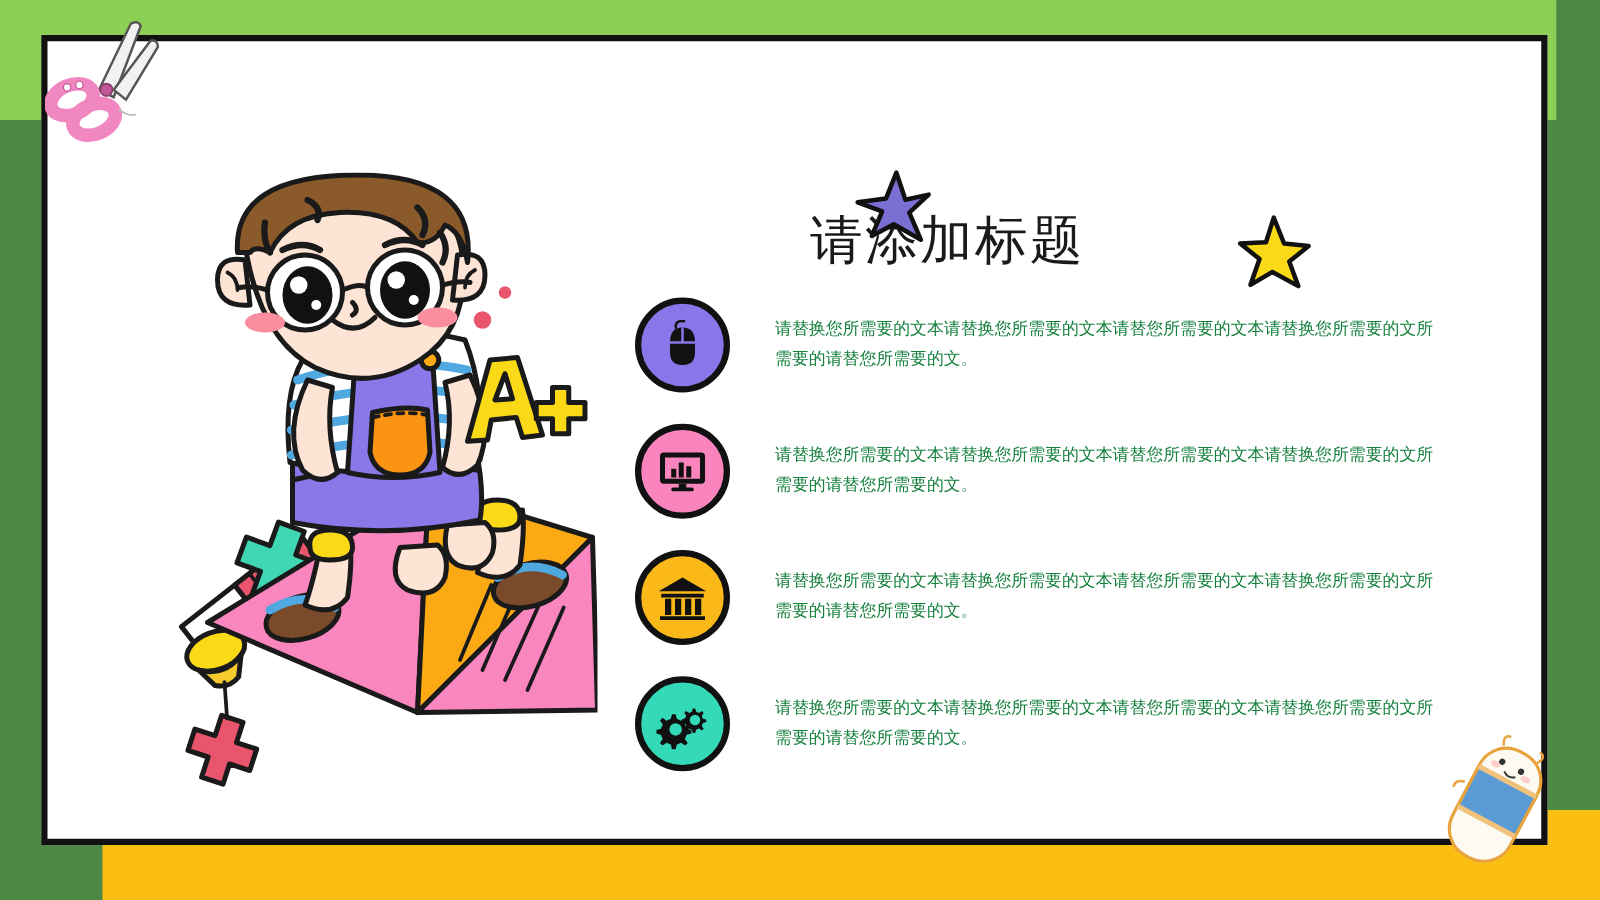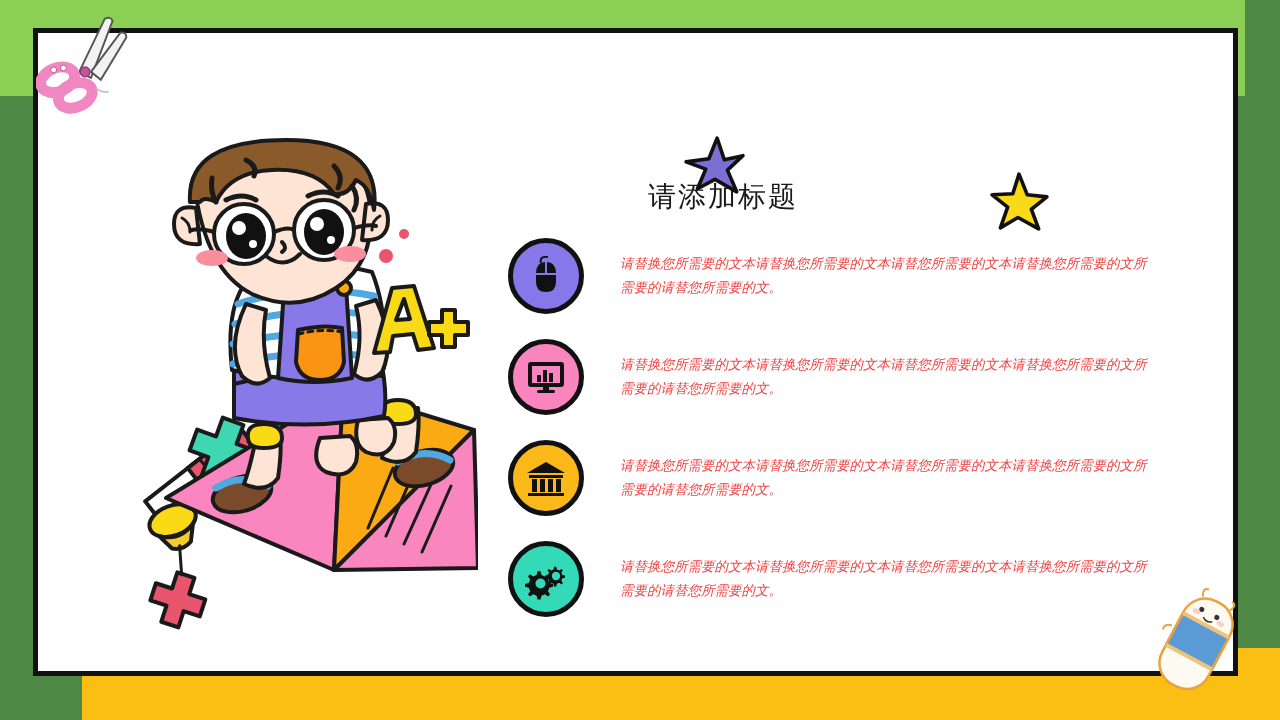--- a/index.html
+++ b/index.html
@@ -51,22 +51,22 @@
   }
 
   .title-row {
     position:relative;
     height:90px;
     display:flex;
     align-items:flex-end;
     padding-left:140px;
   }
   .title-text {
-    font-family:Liberation Mono, monospace;
-    font-size:28px;
+    font-family:Liberation Sans, sans-serif;
+    font-size:42px;
     letter-spacing:2px;
     color:#1a1a1a;
     line-height:1;
     white-space:nowrap;
   }
   .star-purple { position:absolute; left:175px; top:12px; width:62px; height:62px; }
   .star-yellow { position:absolute; left:480px; top:47px; width:62px; height:62px; }
 
   
   .rows { margin-top:12px; }
@@ -80,24 +80,23 @@
     width:76px; height:76px;
     border-radius:50%;
     border:5px solid #111;
     display:flex; align-items:center; justify-content:center;
     margin-right:36px;
   }
   .bullet-circle svg { display:block; }
   .row-text {
     font-size:13.5px;
     line-height:1.75;
-    color:#ef4444;
+    color:#15803d;
     width:530px;
     font-family:"DejaVu Sans","Liberation Sans",sans-serif;
-    font-style:italic;
   }
 </style>
 </head>
 <body>
 
 <div id="stage">
 
   <div class="bg-dark-green"></div>
   <div class="bg-bright-green"></div>
   <div class="bg-yellow"></div>

